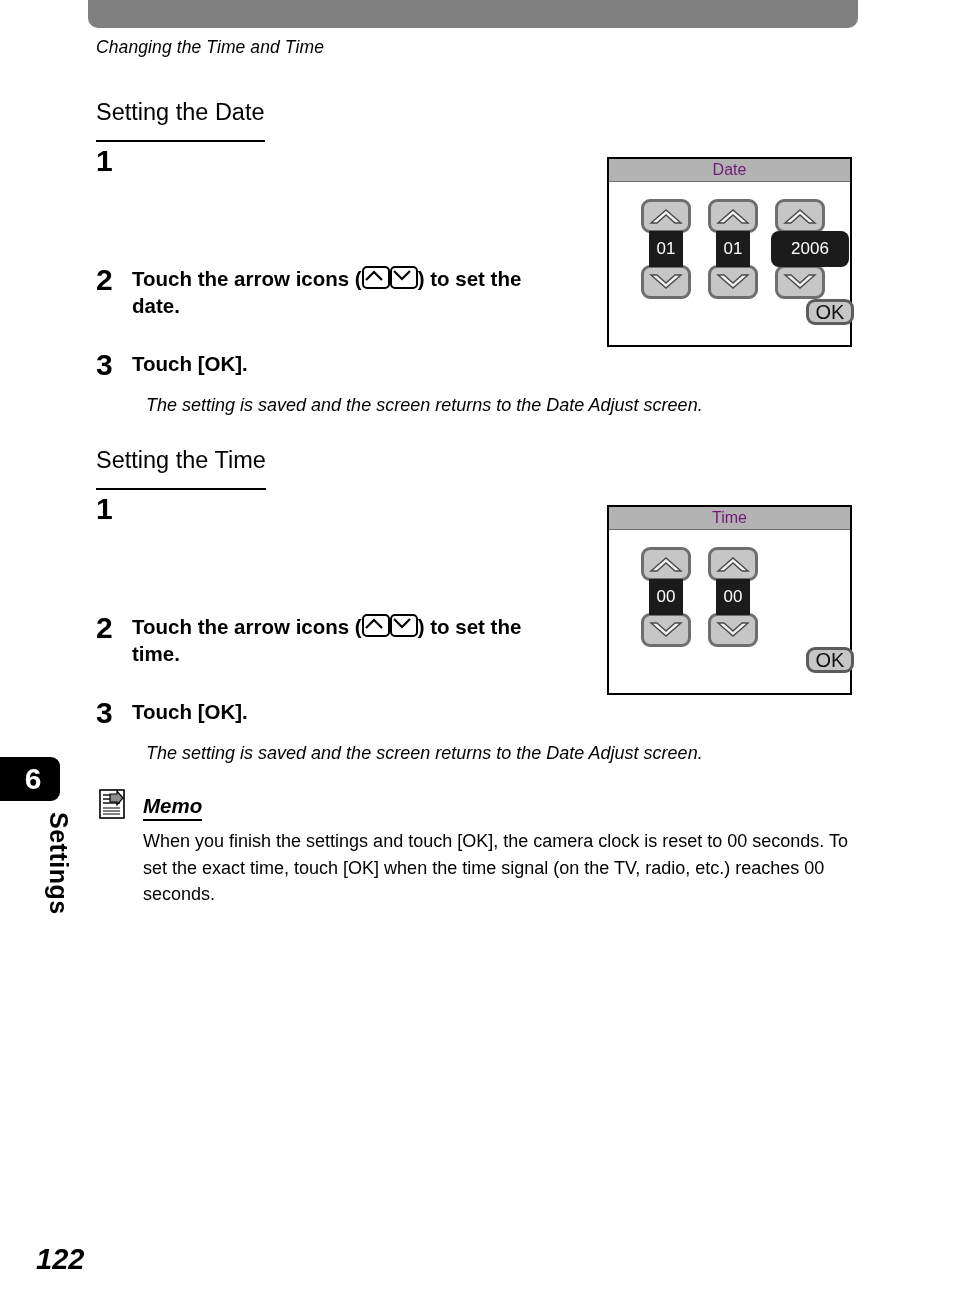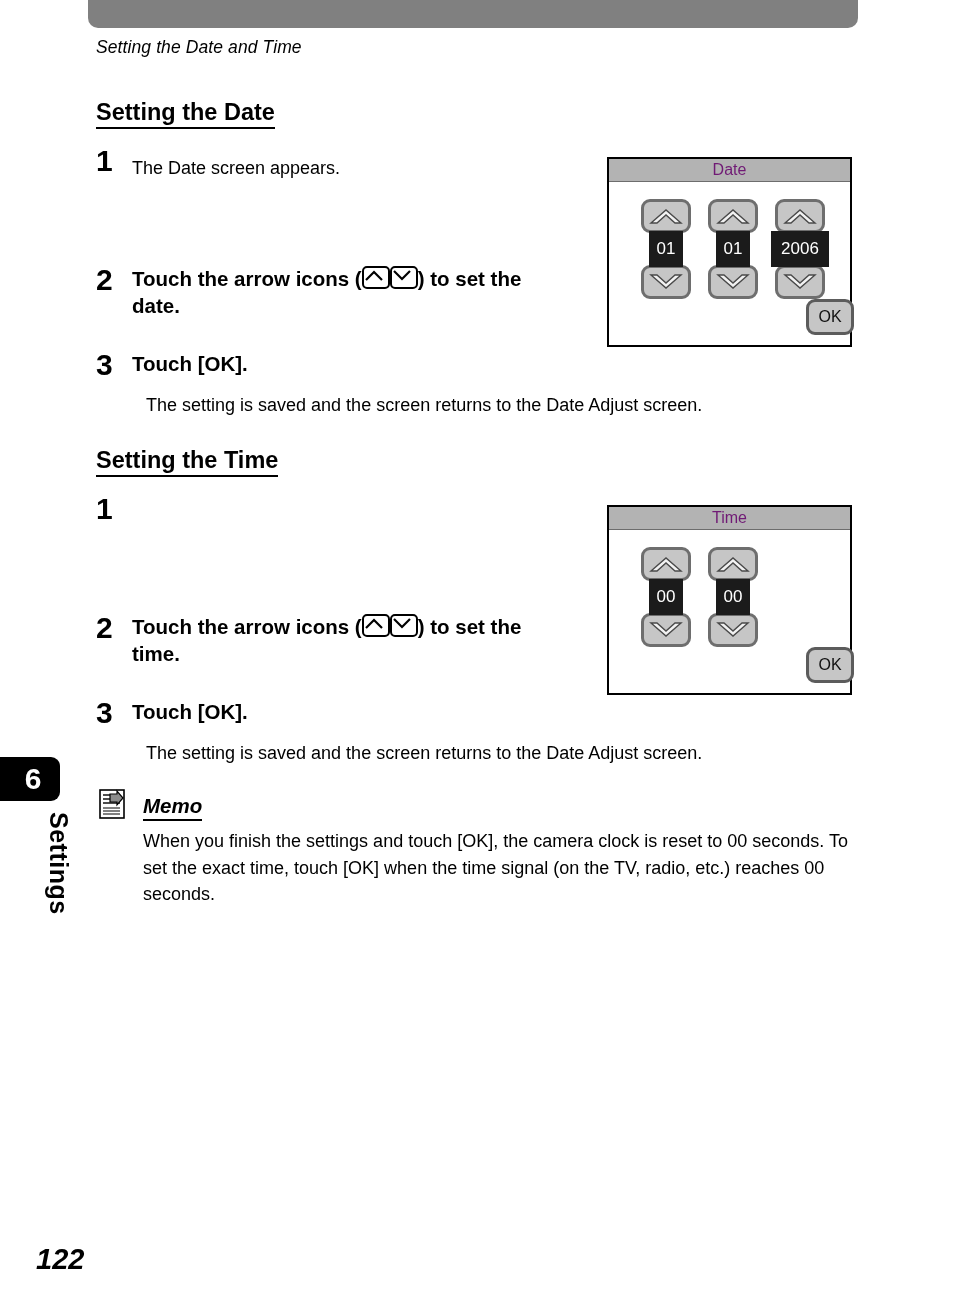--- a/index.html
+++ b/index.html
@@ -81,24 +81,24 @@
     left: 36px;
     top: 1243px;
     font-size: 29px;
     font-weight: bold;
     font-style: italic;
   }
 
   h2.section-title {
     margin: 0;
     font-size: 23.5px;
-    font-weight: bold;
+    font-weight: normal;
     display: inline-block;
     border-bottom: 2.5px solid #000;
-    padding-bottom: 1px;
+    padding-bottom: 14px;
     line-height: 1.15;
   }
   .sec-date-title { position: absolute; left: 96px; top: 99px; }
   .sec-time-title { position: absolute; left: 96px; top: 447px; }
 
   
   .step {
     position: absolute;
     display: flex;
     align-items: flex-start;
@@ -183,34 +183,34 @@
     background: #1b1b1b;
     color: #ffffff;
     font-size: 17px;
     display: flex;
     align-items: center;
     justify-content: center;
     margin: -2px 8px;
     position: relative;
     z-index: 1;
   }
-  .value-box.wide { width: 58px; margin-left: -4px; }
+  .value-box.wide { width: 78px; margin-left: -4px; border-radius: 8px; }
 
   .ok-btn {
     position: absolute;
     width: 48px;
-    height: 36px;
+    height: 26px;
     background: #c6c6c6;
     border: 3px solid #5c5c5c;
     border-radius: 9px;
     box-sizing: border-box;
     display: flex;
     align-items: center;
     justify-content: center;
-    font-size: 16px;
+    font-size: 20px;
     color: #111;
   }
 
   
   .memo-icon {
     position: absolute;
     left: 99px;
     top: 789px;
     width: 26px;
     height: 30px;
@@ -232,39 +232,39 @@
     top: 828px;
     width: 710px;
     font-size: 18px;
     line-height: 1.48;
   }
 
   .desc-line {
     position: absolute;
     font-size: 18px;
     line-height: 1.35;
+    font-style: italic;
   }
 </style>
 </head>
 <body>
 
 <div class="header-bar"></div>
-<div class="breadcrumb">Setting the Date and Time</div>
+<div class="breadcrumb">Changing the Time and Time</div>
 
 <div class="chapter-tab">
   <div class="chapter-num">6</div>
 </div>
 <div class="chapter-name">Settings</div>
 
 <h2 class="section-title sec-date-title">Setting the Date</h2>
 
 <div class="step" style="left:96px; top:146px; width:465px;">
   <div class="step-num">1</div>
   <div class="step-body">
-    <p class="step-desc">The Date screen appears.</p>
   </div>
 </div>
 
 <div class="step" style="left:96px; top:265px; width:475px;">
   <div class="step-num">2</div>
   <div class="step-body">
     <p class="step-title"><span>Touch the arrow icons (</span><span class="inline-ico"><svg width="18" height="13" viewBox="0 0 18 13">
             <path d="M1 11 L9 3 L17 11" fill="none" stroke="#000" stroke-width="2.2"></path>
           </svg></span><span class="inline-ico"><svg width="18" height="13" viewBox="0 0 18 13">
             <path d="M1 2 L9 10 L17 2" fill="none" stroke="#000" stroke-width="2.2"></path>

